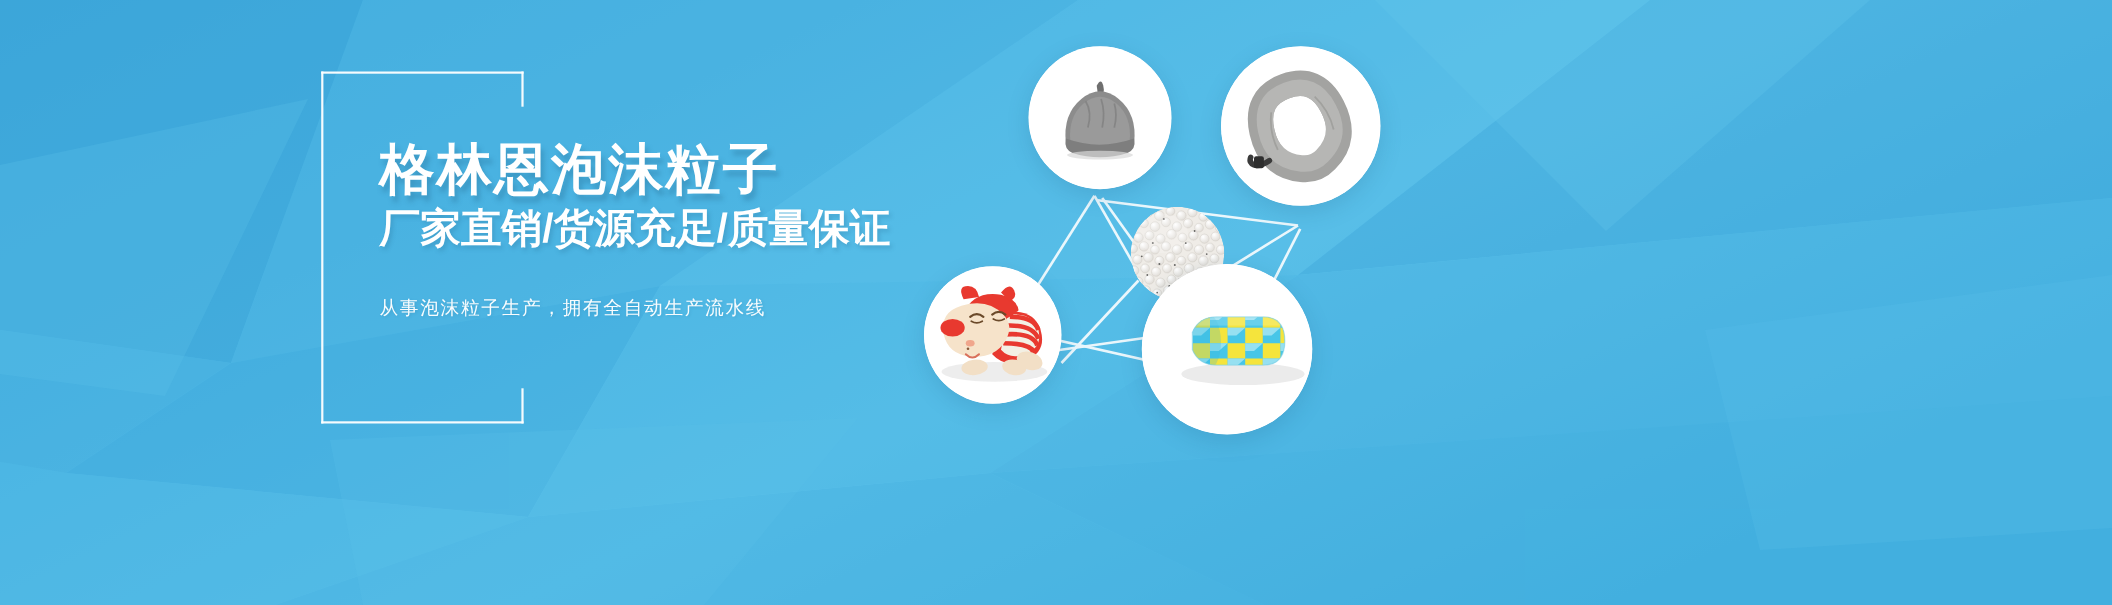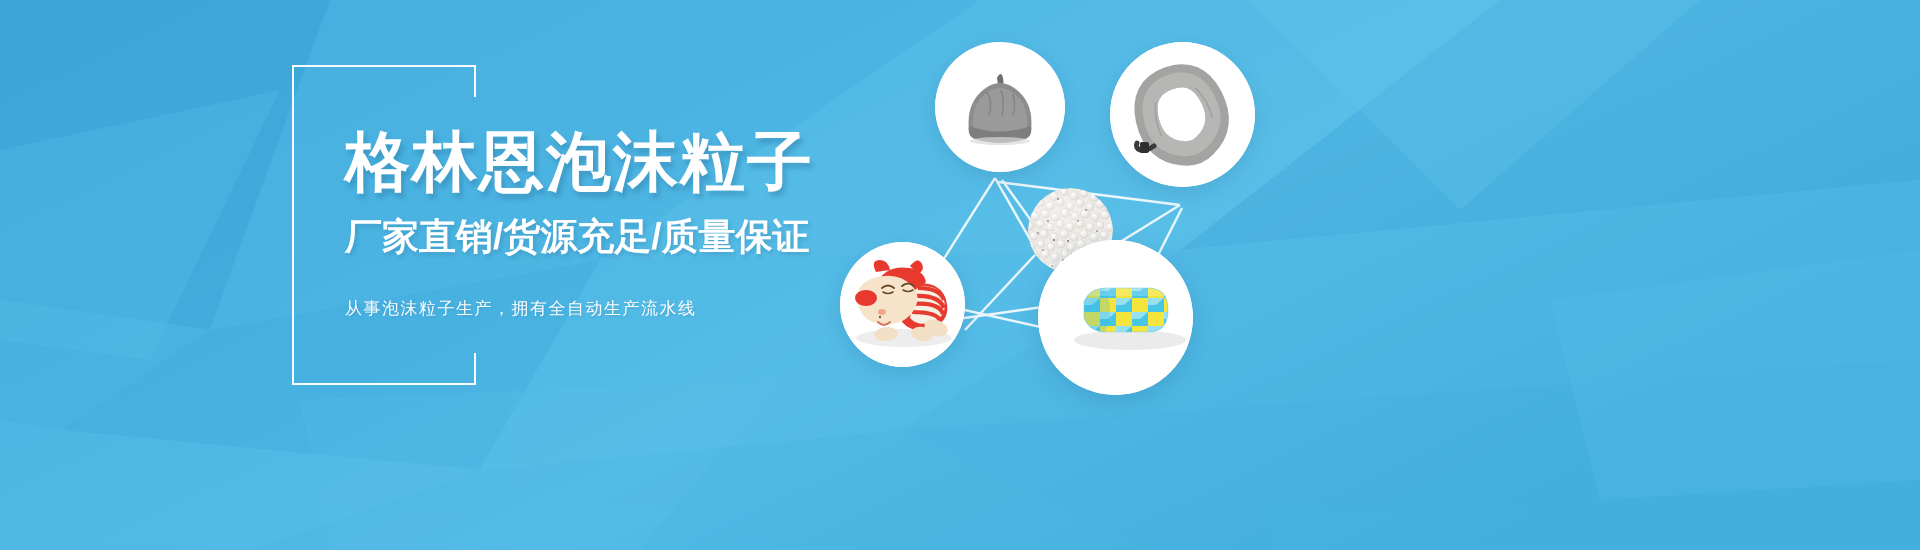--- a/index.html
+++ b/index.html
@@ -12,26 +12,26 @@
     position:relative;width:1920px;height:550px;overflow:hidden;
     background:linear-gradient(115deg,#3fabdd 0%,#49b3e2 32%,#5cc0e9 58%,#45b1e0 100%);
   }
   
   .facets{position:absolute;inset:0;width:100%;height:100%;}
   
   .fr-line{position:absolute;background:rgba(255,255,255,.95);}
   
   .textblock{position:absolute;left:345px;top:128px;}
   .title{
-    font-size:65px;font-weight:bold;color:#ffffff;letter-spacing:2px;
+    font-size:50px;font-weight:bold;color:#ffffff;letter-spacing:2px;
     line-height:1.05;white-space:nowrap;
     text-shadow:3px 5px 5px rgba(40,110,150,.38);
   }
   .subtitle{
-    margin-top:16px;
+    margin-top:2px;
     font-size:37px;font-weight:bold;color:#ffffff;letter-spacing:0px;
     white-space:nowrap;
     text-shadow:2px 3px 4px rgba(40,110,150,.30);
   }
   .tagline{
     margin-top:35px;
     font-size:17px;color:#ffffff;letter-spacing:1.5px;white-space:nowrap;
     opacity:.97;
     text-shadow:1px 1px 3px rgba(40,110,150,.25);
   }

